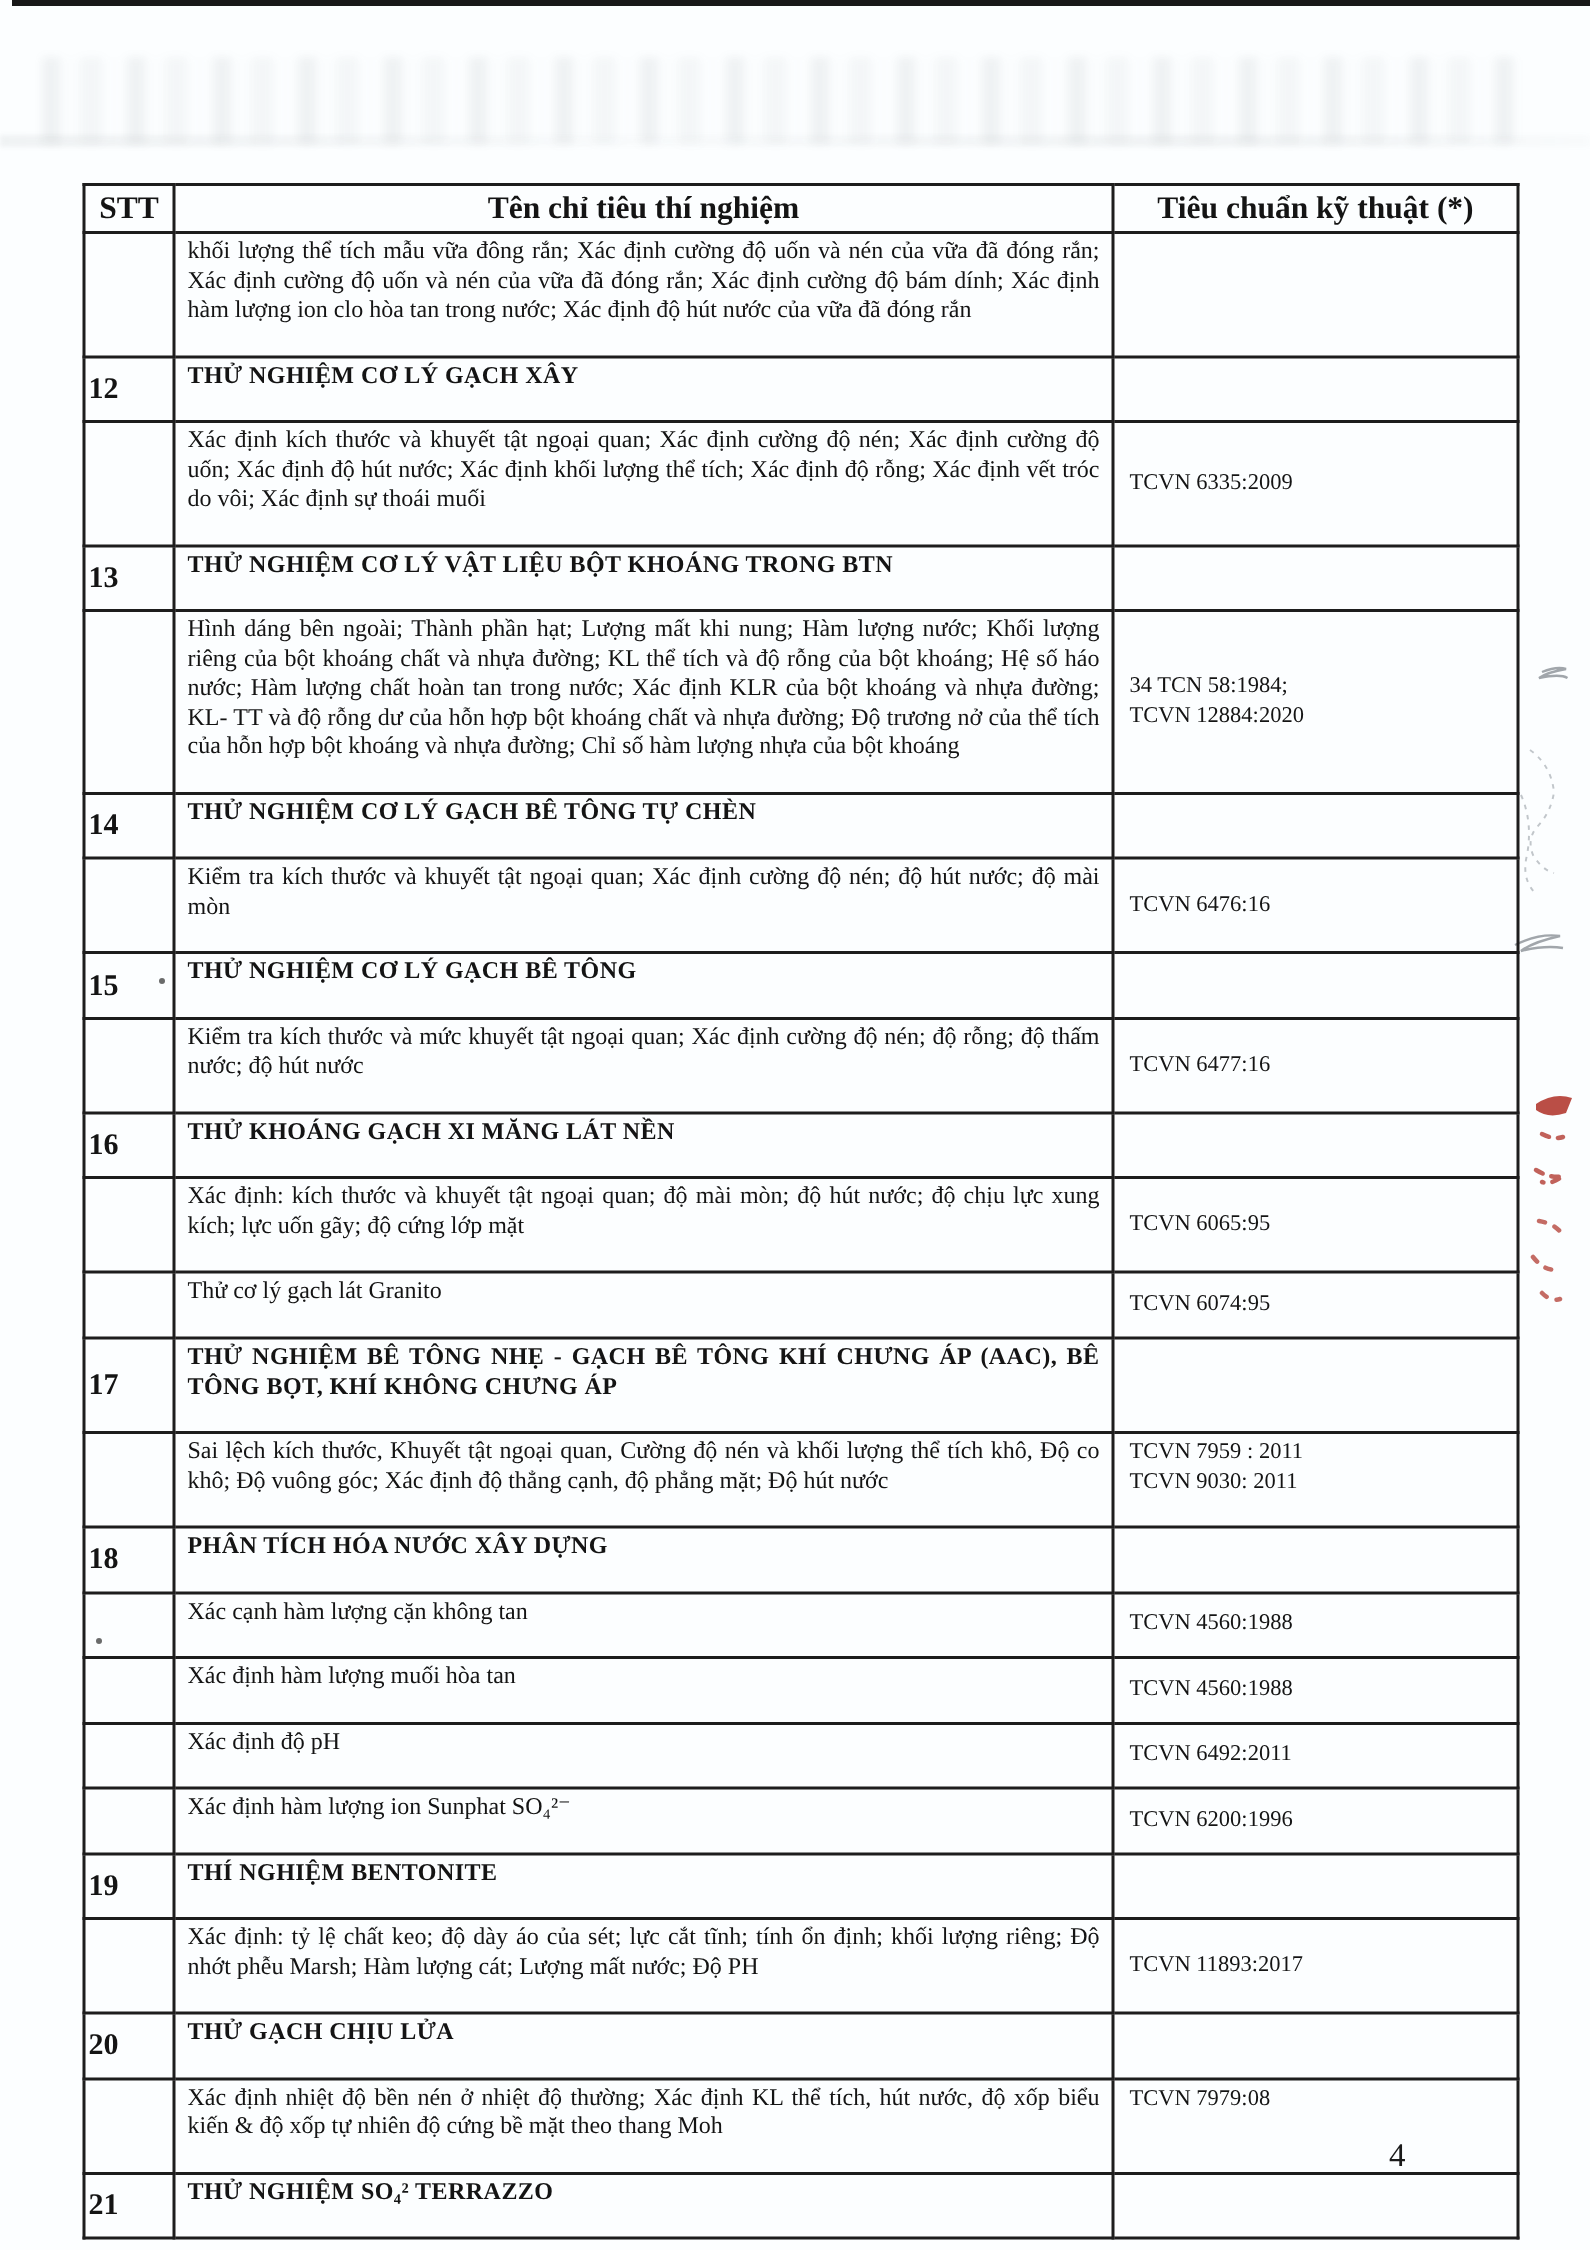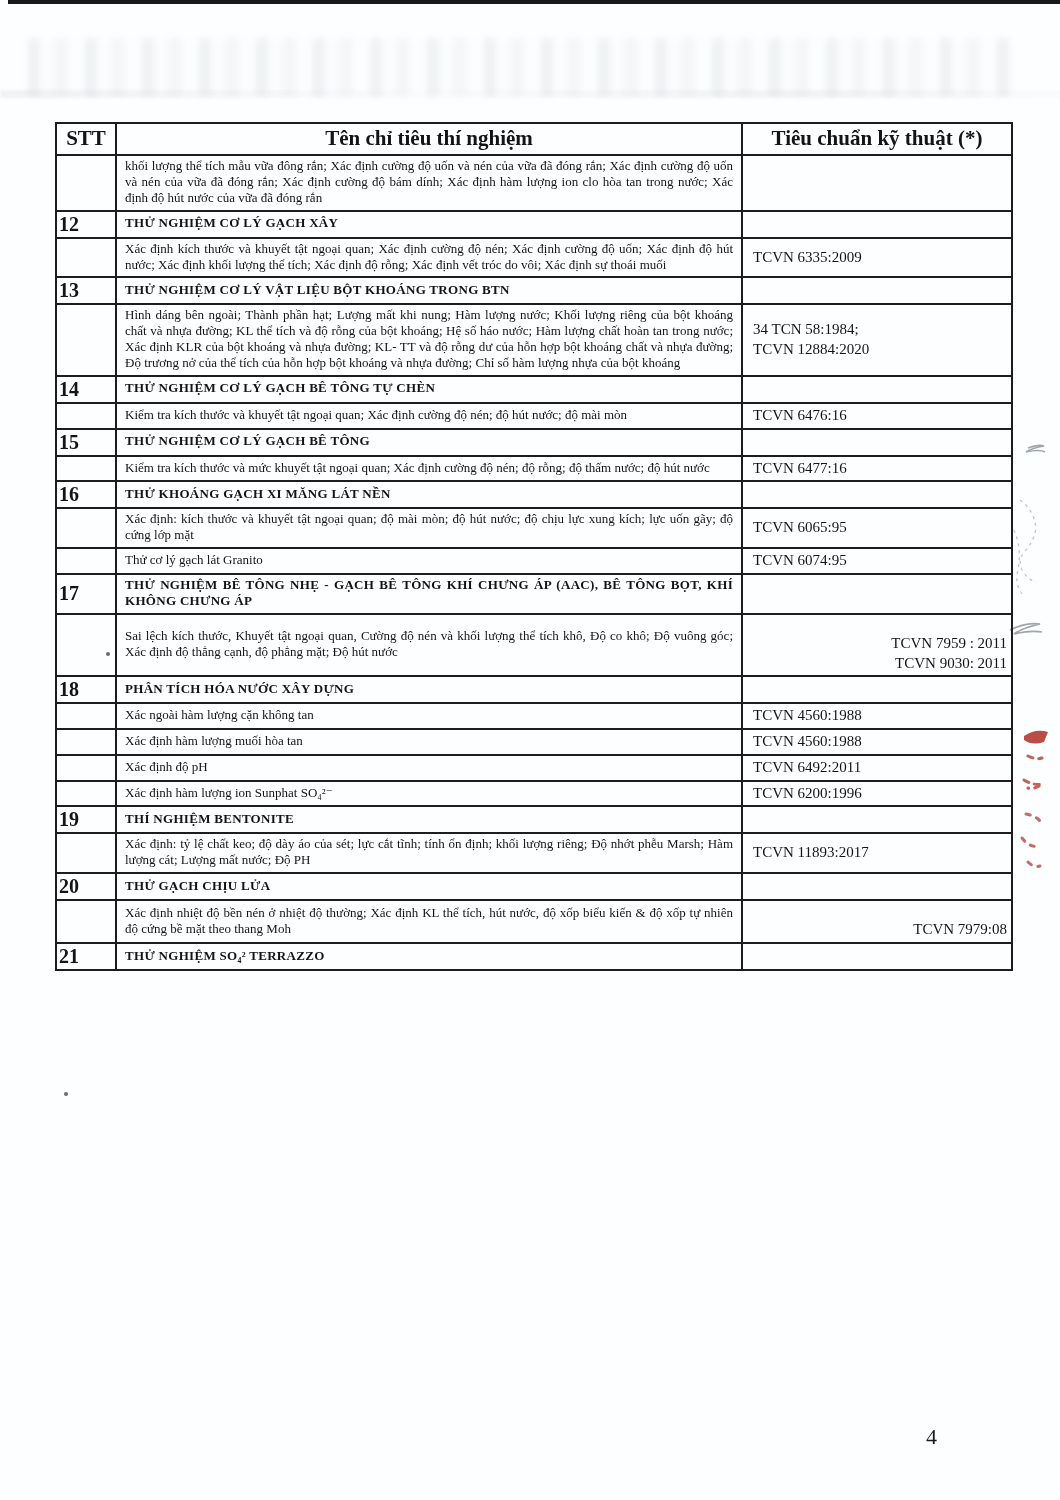--- a/index.html
+++ b/index.html
@@ -66,38 +66,38 @@
     padding: 2px 4px 4px;
     line-height: 1.15;
   }
   td.c-stt {
     vertical-align: middle;
     font-size: 20px;
     font-weight: bold;
     padding: 1px 2px;
   }
   td.c-name {
-    font-size: 13px;
+    font-size: 16px;
     line-height: 1.22;
     text-align: justify;
-    padding: 2px 8px 4px;
+    padding: 2px 8px 20px;
     vertical-align: middle;
   }
   tr.section td.c-name {
     font-weight: bold;
     letter-spacing: 0.3px;
   }
   td.c-std {
     font-size: 15px;
     line-height: 1.32;
     vertical-align: middle;
     padding: 2px 4px 2px 10px;
     white-space: pre-line;
   }
-  td.c-std.v-top { vertical-align: top; padding-top: 19px; text-align: right; }
+  td.c-std.v-top { vertical-align: top; padding-top: 3px; }
 
   .page-number {
     position: absolute;
     left: 926px;
     top: 1424px;
     font-size: 22px;
     color: #1a1a1a;
   }
 </style>
 </head>
@@ -210,21 +210,21 @@
           <td class="c-std v-top">TCVN 7959 : 2011
 TCVN 9030: 2011</td>
         </tr>
         <tr class="section">
           <td class="c-stt">18</td>
           <td class="c-name">PHÂN TÍCH HÓA NƯỚC XÂY DỰNG</td>
           <td class="c-std"></td>
         </tr>
         <tr class="item">
           <td class="c-stt"></td>
-          <td class="c-name">Xác ngoài hàm lượng cặn không tan</td>
+          <td class="c-name">Xác cạnh hàm lượng cặn không tan</td>
           <td class="c-std">TCVN 4560:1988</td>
         </tr>
         <tr class="item">
           <td class="c-stt"></td>
           <td class="c-name">Xác định hàm lượng muối hòa tan</td>
           <td class="c-std">TCVN 4560:1988</td>
         </tr>
         <tr class="item">
           <td class="c-stt"></td>
           <td class="c-name">Xác định độ pH</td>

